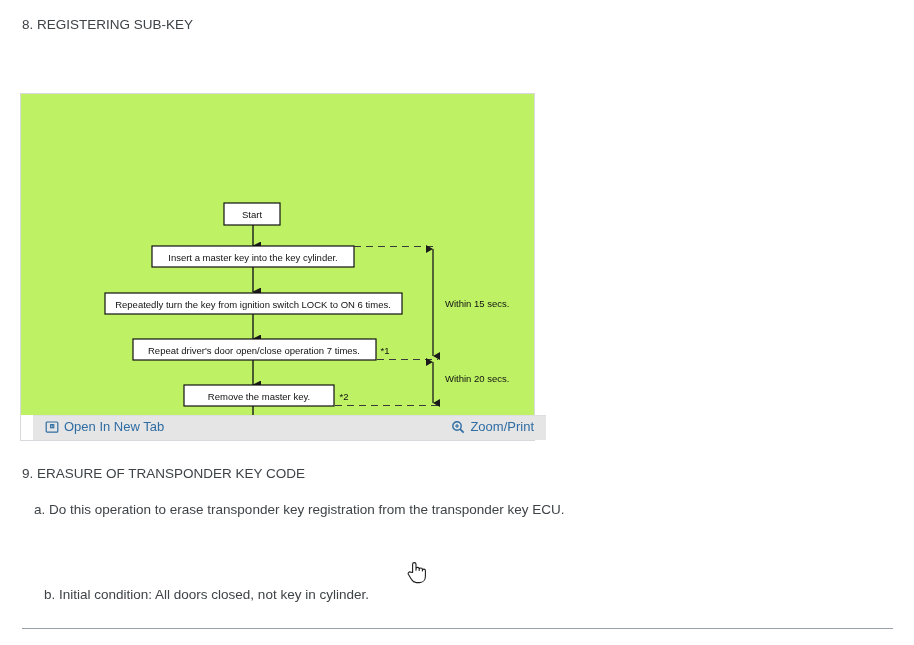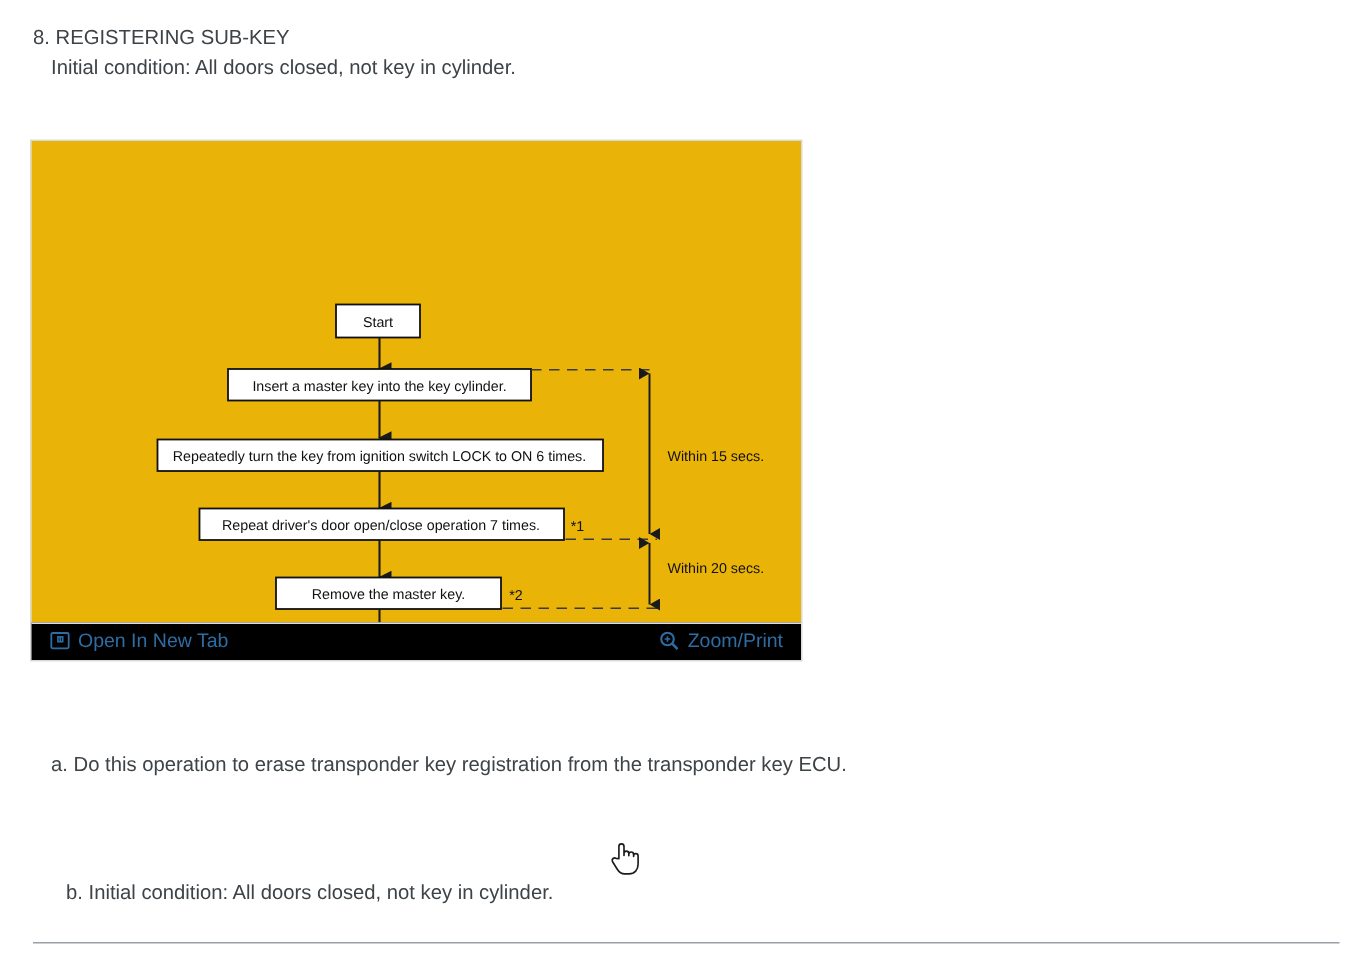--- a/index.html
+++ b/index.html
@@ -62,31 +62,31 @@
     height: 348px;
     border: 1px solid #d7d9dc;
     background: #ffffff;
     box-sizing: border-box;
   }
   #figure-area {
     position: relative;
     width: 513px;
     height: 321px;
     overflow: hidden;
-    background: #eab308;
+    background: #bef264;
   }
 
   
   #viewer-toolbar {
     position: absolute;
-    left: 0;
+    left: 12px;
     bottom: 0;
     width: 513px;
     height: 25px;
-    background: #000000;
+    background: #e5e5e5;
     border-top: 1px solid #dcdee1;
     box-sizing: border-box;
   }
   .tool-btn {
     position: absolute;
     top: 3px;
     display: flex;
     align-items: center;
     gap: 5px;
     color: #2e6da4;
@@ -128,21 +128,20 @@
     pointer-events: none;
   }
 </style>
 </head>
 <body>
 
 <div class="page">
 
   <div class="doc-line heading-line" id="sec8-title">8. REGISTERING SUB-KEY</div>
 
-  <div class="doc-line sub-line" id="sec8-cond">Initial condition: All doors closed, not key in cylinder.</div>
 
   <div id="image-card">
 
     <div id="figure-area">
 
       <svg id="flow" viewBox="0 0 513 321">
         <defs>
           <marker id="arrowDown" markerWidth="9" markerHeight="9" refX="4.5" refY="8" orient="auto" markerUnits="userSpaceOnUse">
             <path d="M0,0 L9,0 L4.5,9 Z" fill="#1a1a1a"></path>
           </marker>
@@ -233,20 +232,21 @@
             <line x1="9.1" y1="9.1" x2="12.7" y2="12.7" stroke="#2e6da4" stroke-width="1.7"></line>
             <line x1="6" y1="4.1" x2="6" y2="7.9" stroke="#2e6da4" stroke-width="1.1"></line>
             <line x1="4.1" y1="6" x2="7.9" y2="6" stroke="#2e6da4" stroke-width="1.1"></line>
           </svg>
         </span>
         <span>Zoom/Print</span>
       </a>
     </div>
   </div>
 
+  <div class="doc-line heading-line" id="sec9-title">9. ERASURE OF TRANSPONDER KEY CODE</div>
 
   <div class="doc-line sub-line" id="sec9-a">a. Do this operation to erase transponder key registration from the transponder key ECU.</div>
 
 
   <div class="doc-line sub-line" id="sec9-b">b. Initial condition: All doors closed, not key in cylinder.</div>
 
   <div id="bottom-rule"></div>
 
   <svg id="cursor-hand" viewBox="0 0 24 28">
     <path d="M8.6 14.4 V6.3 a1.7 1.7 0 0 1 3.4 0 v6.0

